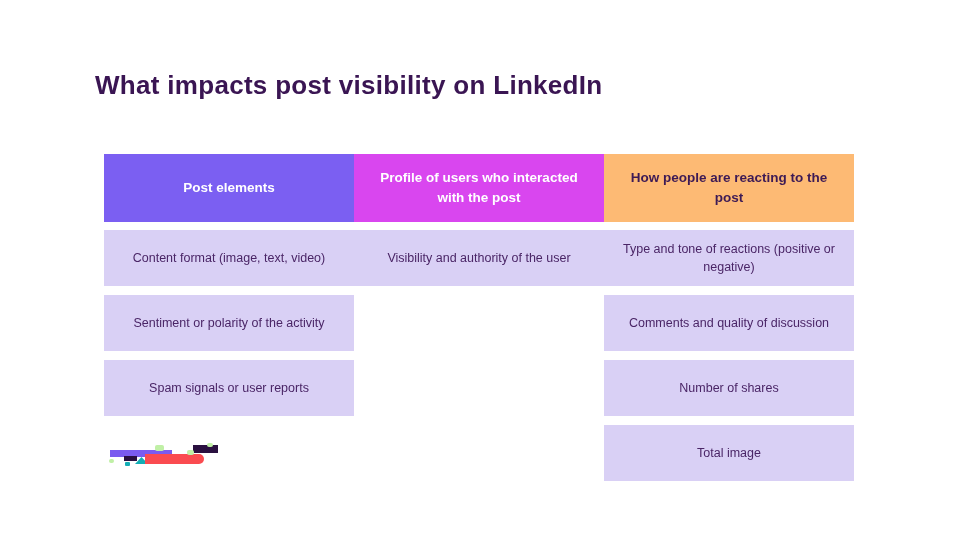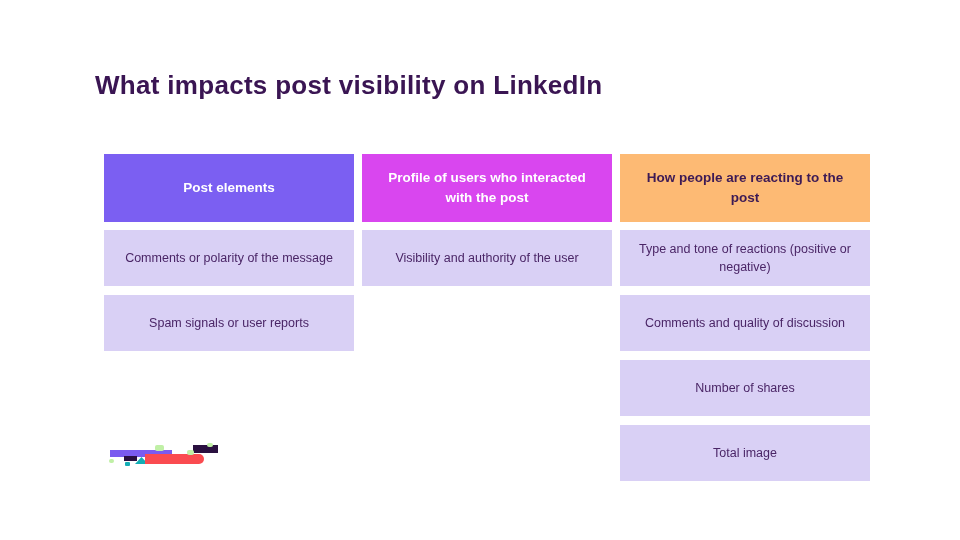--- a/index.html
+++ b/index.html
@@ -23,21 +23,21 @@
     font-weight: 800;
     letter-spacing: 0.3px;
     color: #3A1553;
   }
   .table {
     position: absolute;
     left: 104px;
     top: 154px;
     width: 766px;
     display: flex;
-    gap: 8px;
+    gap: 0;
   }
   .col {
     width: 250px;
     display: flex;
     flex-direction: column;
   }
   .hdr {
     height: 68px;
     margin-bottom: 8px;
     display: flex;
@@ -91,21 +91,22 @@
 </style>
 </head>
 <body>
 
 <div class="slide-title">What impacts post visibility on LinkedIn</div>
 
 <div class="table">
 
   <div class="col">
     <div class="hdr hdr-purple">Post elements</div>
-    <div class="cell">Comments or polarity of the message</div>
+    <div class="cell">Content format (image, text, video)</div>
+    <div class="cell">Sentiment or polarity of the activity</div>
     <div class="cell">Spam signals or user reports</div>
   </div>
 
   <div class="col">
     <div class="hdr hdr-teal">Profile of users who interacted with the post</div>
     <div class="cell">Visibility and authority of the user</div>
   </div>
 
   <div class="col">
     <div class="hdr hdr-green">How people are reacting to the post</div>

